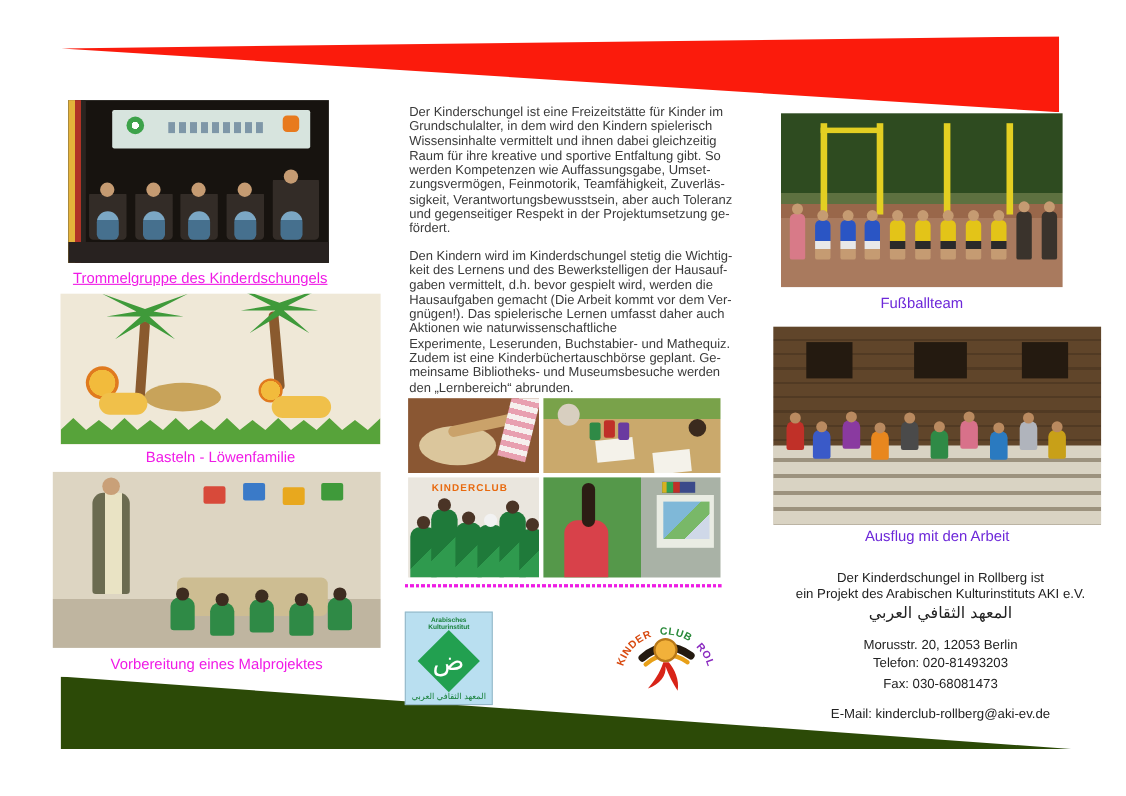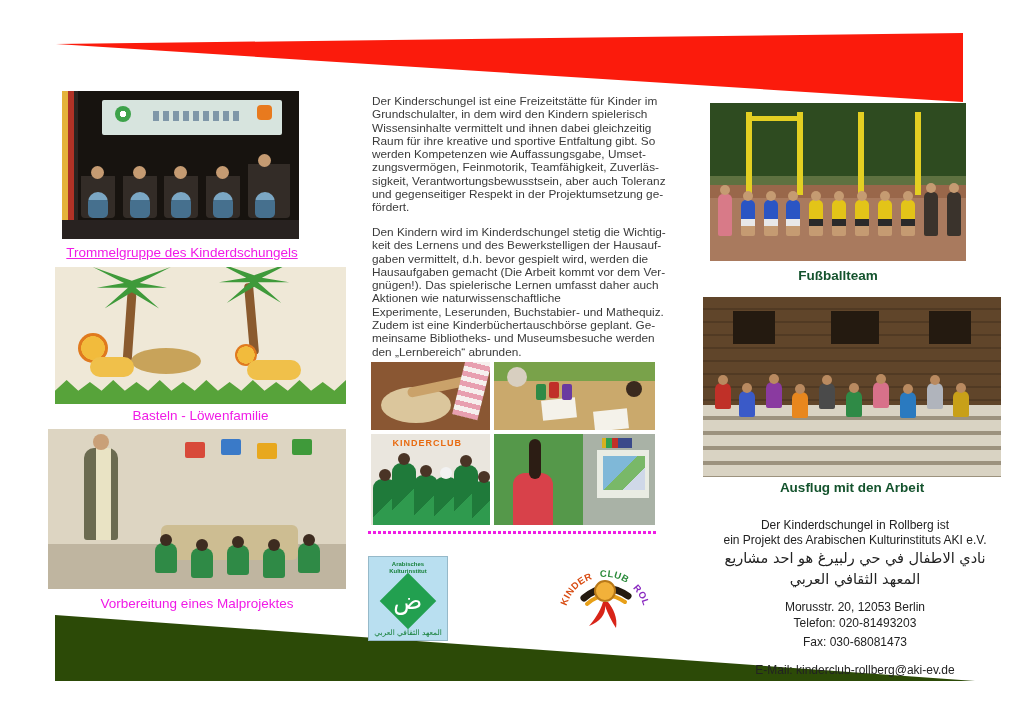--- a/index.html
+++ b/index.html
@@ -9,21 +9,21 @@
 
   
   .banner-top{left:56px;top:33px;width:907px;height:69px;background:#fb1b0c;
               clip-path:polygon(0 16%,100% 0,100% 100%);}
   .wedge-bottom{left:55px;top:615px;width:920px;height:66px;background:#2c4a07;
               clip-path:polygon(0 0,100% 100%,0 100%);}
 
   
   .cap{font-size:13.5px;text-align:center;}
   .cap.magenta{color:#f01ae6;}
-  .cap.red{color:#14532d;font-weight:bold;}
+  .cap.red{color:#6d28d9;}
   .para{font-size:11.8px;line-height:13.3px;white-space:pre-line;color:#3a3a3a;}
 
   .contact{width:310px;text-align:center;font-size:12px;line-height:15px;color:#222;}
   .contact .ar{font-family:"DejaVu Sans",sans-serif;font-size:14.5px;line-height:21px;direction:rtl;}
   .contact .gap{height:9px;}
   .contact .addr{line-height:16px;}
   .contact .fax{margin-top:3px;}
   .contact .mail{margin-top:12px;}
 
   
@@ -303,21 +303,20 @@
     <div class="a-kid" style="left:57%;top:47%;background:#d8718a;"></div>
     <div class="a-kid" style="left:66%;top:53%;background:#2a7ac0;"></div>
     <div class="a-kid" style="left:75%;top:48%;background:#b0b4bc;"></div>
     <div class="a-kid" style="left:84%;top:52%;background:#c8a018;"></div>
   </div>
   <div class="abs cap red" style="left:703px;top:480px;width:298px;">Ausflug mit den Arbeit</div>
 
   <div class="abs contact" style="left:700px;top:518px;">
     <div>Der Kinderdschungel in Rollberg ist</div>
     <div>ein Projekt des Arabischen Kulturinstituts AKI e.V.</div>
-    <div class="ar" dir="rtl">نادي الاطفال في حي رلبيرغ هو احد مشاريع</div>
     <div class="ar" dir="rtl">المعهد الثقافي العربي</div>
     <div class="gap"></div>
     <div class="addr">Morusstr. 20, 12053 Berlin</div>
     <div class="addr">Telefon: 020-81493203</div>
     <div class="addr fax">Fax: 030-68081473</div>
     <div class="addr mail">E-Mail: kinderclub-rollberg@aki-ev.de</div>
   </div>
 
 </div>
 

